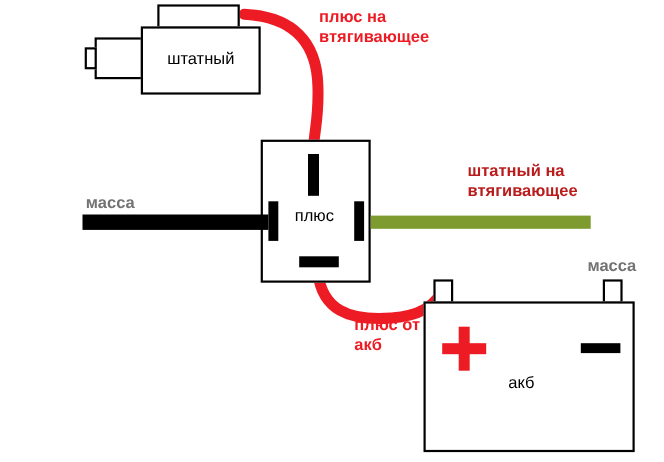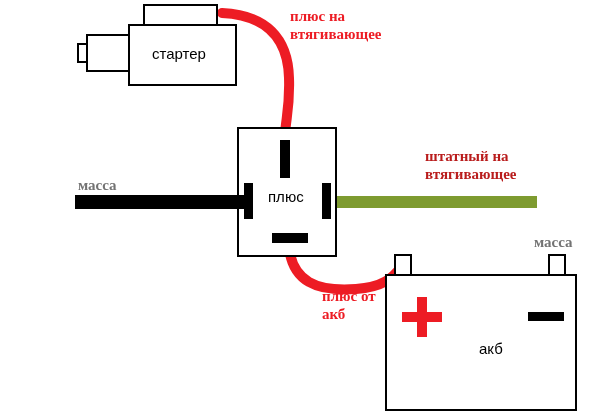--- a/index.html
+++ b/index.html
@@ -14,41 +14,41 @@
   }
   .box-label{
     position:absolute;color:#000;font-size:15px;
     white-space:nowrap;
   }
   .pin{position:absolute;background:#000000;}
   .wire{position:absolute;}
   .wire-black{background:#000000;}
   .wire-green{background:#7e9b30;}
   .lbl{
-    position:absolute;font-weight:bold;font-size:15px;line-height:1.2;font-family:Liberation Serif, serif;
+    position:absolute;font-weight:bold;font-size:15px;line-height:1.2;
   }
   .lbl-red{color:#ed1c24;}
   .lbl-green{color:#b91c1c;}
   .lbl-black{color:#737373;}
   svg.overlay{position:absolute;left:0;top:0;pointer-events:none;}
   .plus-part{position:absolute;background:#ed1c24;}
 </style>
 </head>
 <body>
 
 <svg class="overlay" width="604" height="420" viewBox="0 0 604 420">
   <path d="M 222 13 C 266 15, 288 38, 289 78 C 290 106, 286 118, 285 134" fill="none" stroke="#ed1c24" stroke-width="10" stroke-linecap="round"></path>
   <path d="M 289 248 C 293 281, 316 292, 356 289 C 383 287, 393 278, 401 267" fill="none" stroke="#ed1c24" stroke-width="10" stroke-linecap="round"></path>
 </svg>
 
 <div class="box" style="left:143px;top:4px;width:75px;height:22px;"></div>
 <div class="box" style="left:86px;top:34px;width:44px;height:38px;"></div>
 <div class="box" style="left:77px;top:43px;width:11px;height:20px;"></div>
 <div class="box" style="left:128px;top:24px;width:109px;height:62px;"></div>
-<div class="box-label" style="left:152px;top:45px;">стартер</div>
+<div class="box-label" style="left:152px;top:45px;">штатный</div>
 
 <div class="box" style="left:237px;top:127px;width:100px;height:130px;"></div>
 <div class="pin" style="left:280px;top:140px;width:10px;height:38px;"></div>
 <div class="pin" style="left:244px;top:183px;width:9px;height:36px;"></div>
 <div class="pin" style="left:322px;top:183px;width:9px;height:36px;"></div>
 <div class="pin" style="left:272px;top:233px;width:36px;height:10px;"></div>
 <div class="box-label" style="left:268px;top:188px;">плюс</div>
 
 <div class="wire wire-black" style="left:75px;top:195px;width:169px;height:14px;"></div>
 <div class="lbl lbl-black" style="left:78px;top:176px;">масса</div>
@@ -63,14 +63,14 @@
 <div class="box" style="left:548px;top:254px;width:18px;height:22px;"></div>
 <div class="box" style="left:385px;top:274px;width:192px;height:137px;"></div>
 
 <div class="abs" style="left:402px;top:297px;width:40px;height:40px;">
   <div class="plus-part" style="left:0px;top:15px;width:40px;height:10px;"></div>
   <div class="plus-part" style="left:15px;top:0px;width:10px;height:40px;"></div>
 </div>
 
 <div class="pin" style="left:528px;top:312px;width:36px;height:9px;"></div>
 
-<div class="box-label" style="left:479px;top:340px;">акб</div>
+<div class="box-label" style="left:462px;top:340px;">акб</div>
 <div class="lbl lbl-black" style="left:534px;top:233px;">масса</div>
 
 </body></html>

